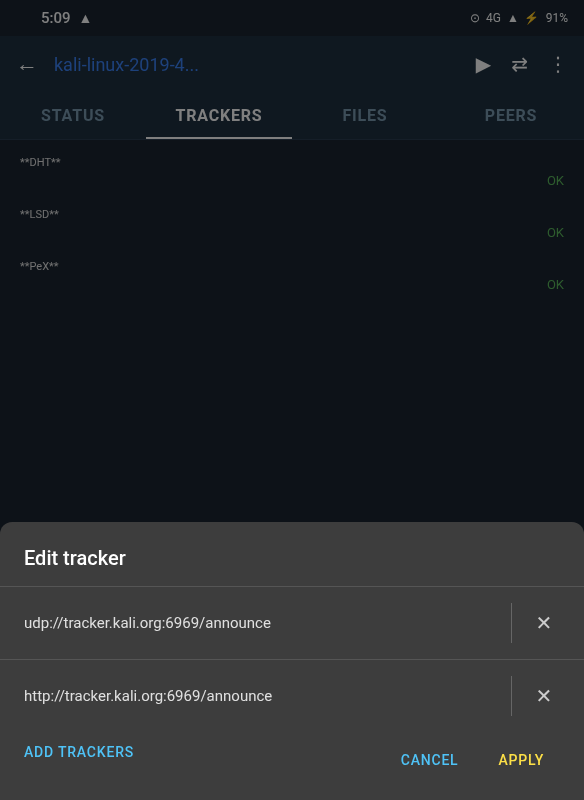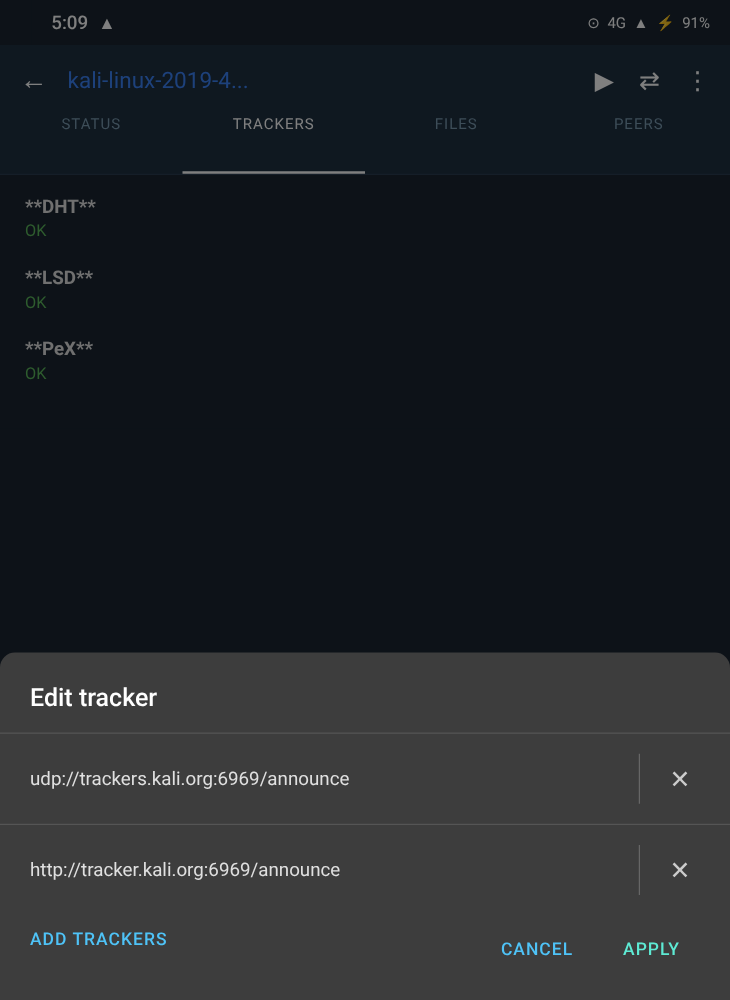--- a/index.html
+++ b/index.html
@@ -97,26 +97,26 @@
       background: #1e3040;
       height: 48px;
       display: flex;
       align-items: center;
       border-bottom: 1px solid #2a3d50;
     }
 
     .tab-item {
       flex: 1;
       display: flex;
-      align-items: flex-start;
+      align-items: center;
       justify-content: center;
       height: 100%;
       color: #7a9ab0;
-      font-size: 12px;
-      font-weight: 400;
+      font-size: 16px;
+      font-weight: 700;
       letter-spacing: 0.8px;
       position: relative;
       cursor: pointer;
     }
 
     .tab-item.active {
       color: #fff;
     }
 
     .tab-item.active::after {
@@ -134,28 +134,29 @@
       background: #1a2530;
       padding: 16px 20px;
     }
 
     .tracker-item {
       margin-bottom: 20px;
     }
 
     .tracker-name {
       color: #e0e0e0;
-      font-size: 15px;
-      font-weight: 700;
+      font-size: 11px;
+      font-weight: 400;
       margin-bottom: 4px;
     }
 
     .tracker-status {
       color: #5cb85c;
       font-size: 13px;
+      text-align: right;
     }
 
     
     .overlay {
       position: absolute;
       top: 0;
       left: 0;
       width: 100%;
       height: 100%;
       background: rgba(0,0,0,0.5);
@@ -233,21 +234,21 @@
     .btn-cancel {
       color: #4fc3f7;
       font-size: 14px;
       font-weight: 500;
       letter-spacing: 0.8px;
       cursor: pointer;
       padding: 8px 16px;
     }
 
     .btn-apply {
-      color: #5eead4;
+      color: #fde047;
       font-size: 14px;
       font-weight: 500;
       letter-spacing: 0.8px;
       cursor: pointer;
       padding: 8px 16px;
     }
   </style>
 </head>
 <body>
 
@@ -304,21 +305,21 @@
     <div class="tracker-status">OK</div>
   </div>
 </div>
 
 <div class="overlay"></div>
 
 <div class="dialog">
   <div class="dialog-title">Edit tracker</div>
 
   <div class="tracker-entry">
-    <span class="tracker-url">udp://trackers.kali.org:6969/announce</span>
+    <span class="tracker-url">udp://tracker.kali.org:6969/announce</span>
     <div class="divider-v"></div>
     <span class="remove-btn">✕</span>
   </div>
 
   <div class="tracker-entry">
     <span class="tracker-url">http://tracker.kali.org:6969/announce</span>
     <div class="divider-v"></div>
     <span class="remove-btn">✕</span>
   </div>
 

